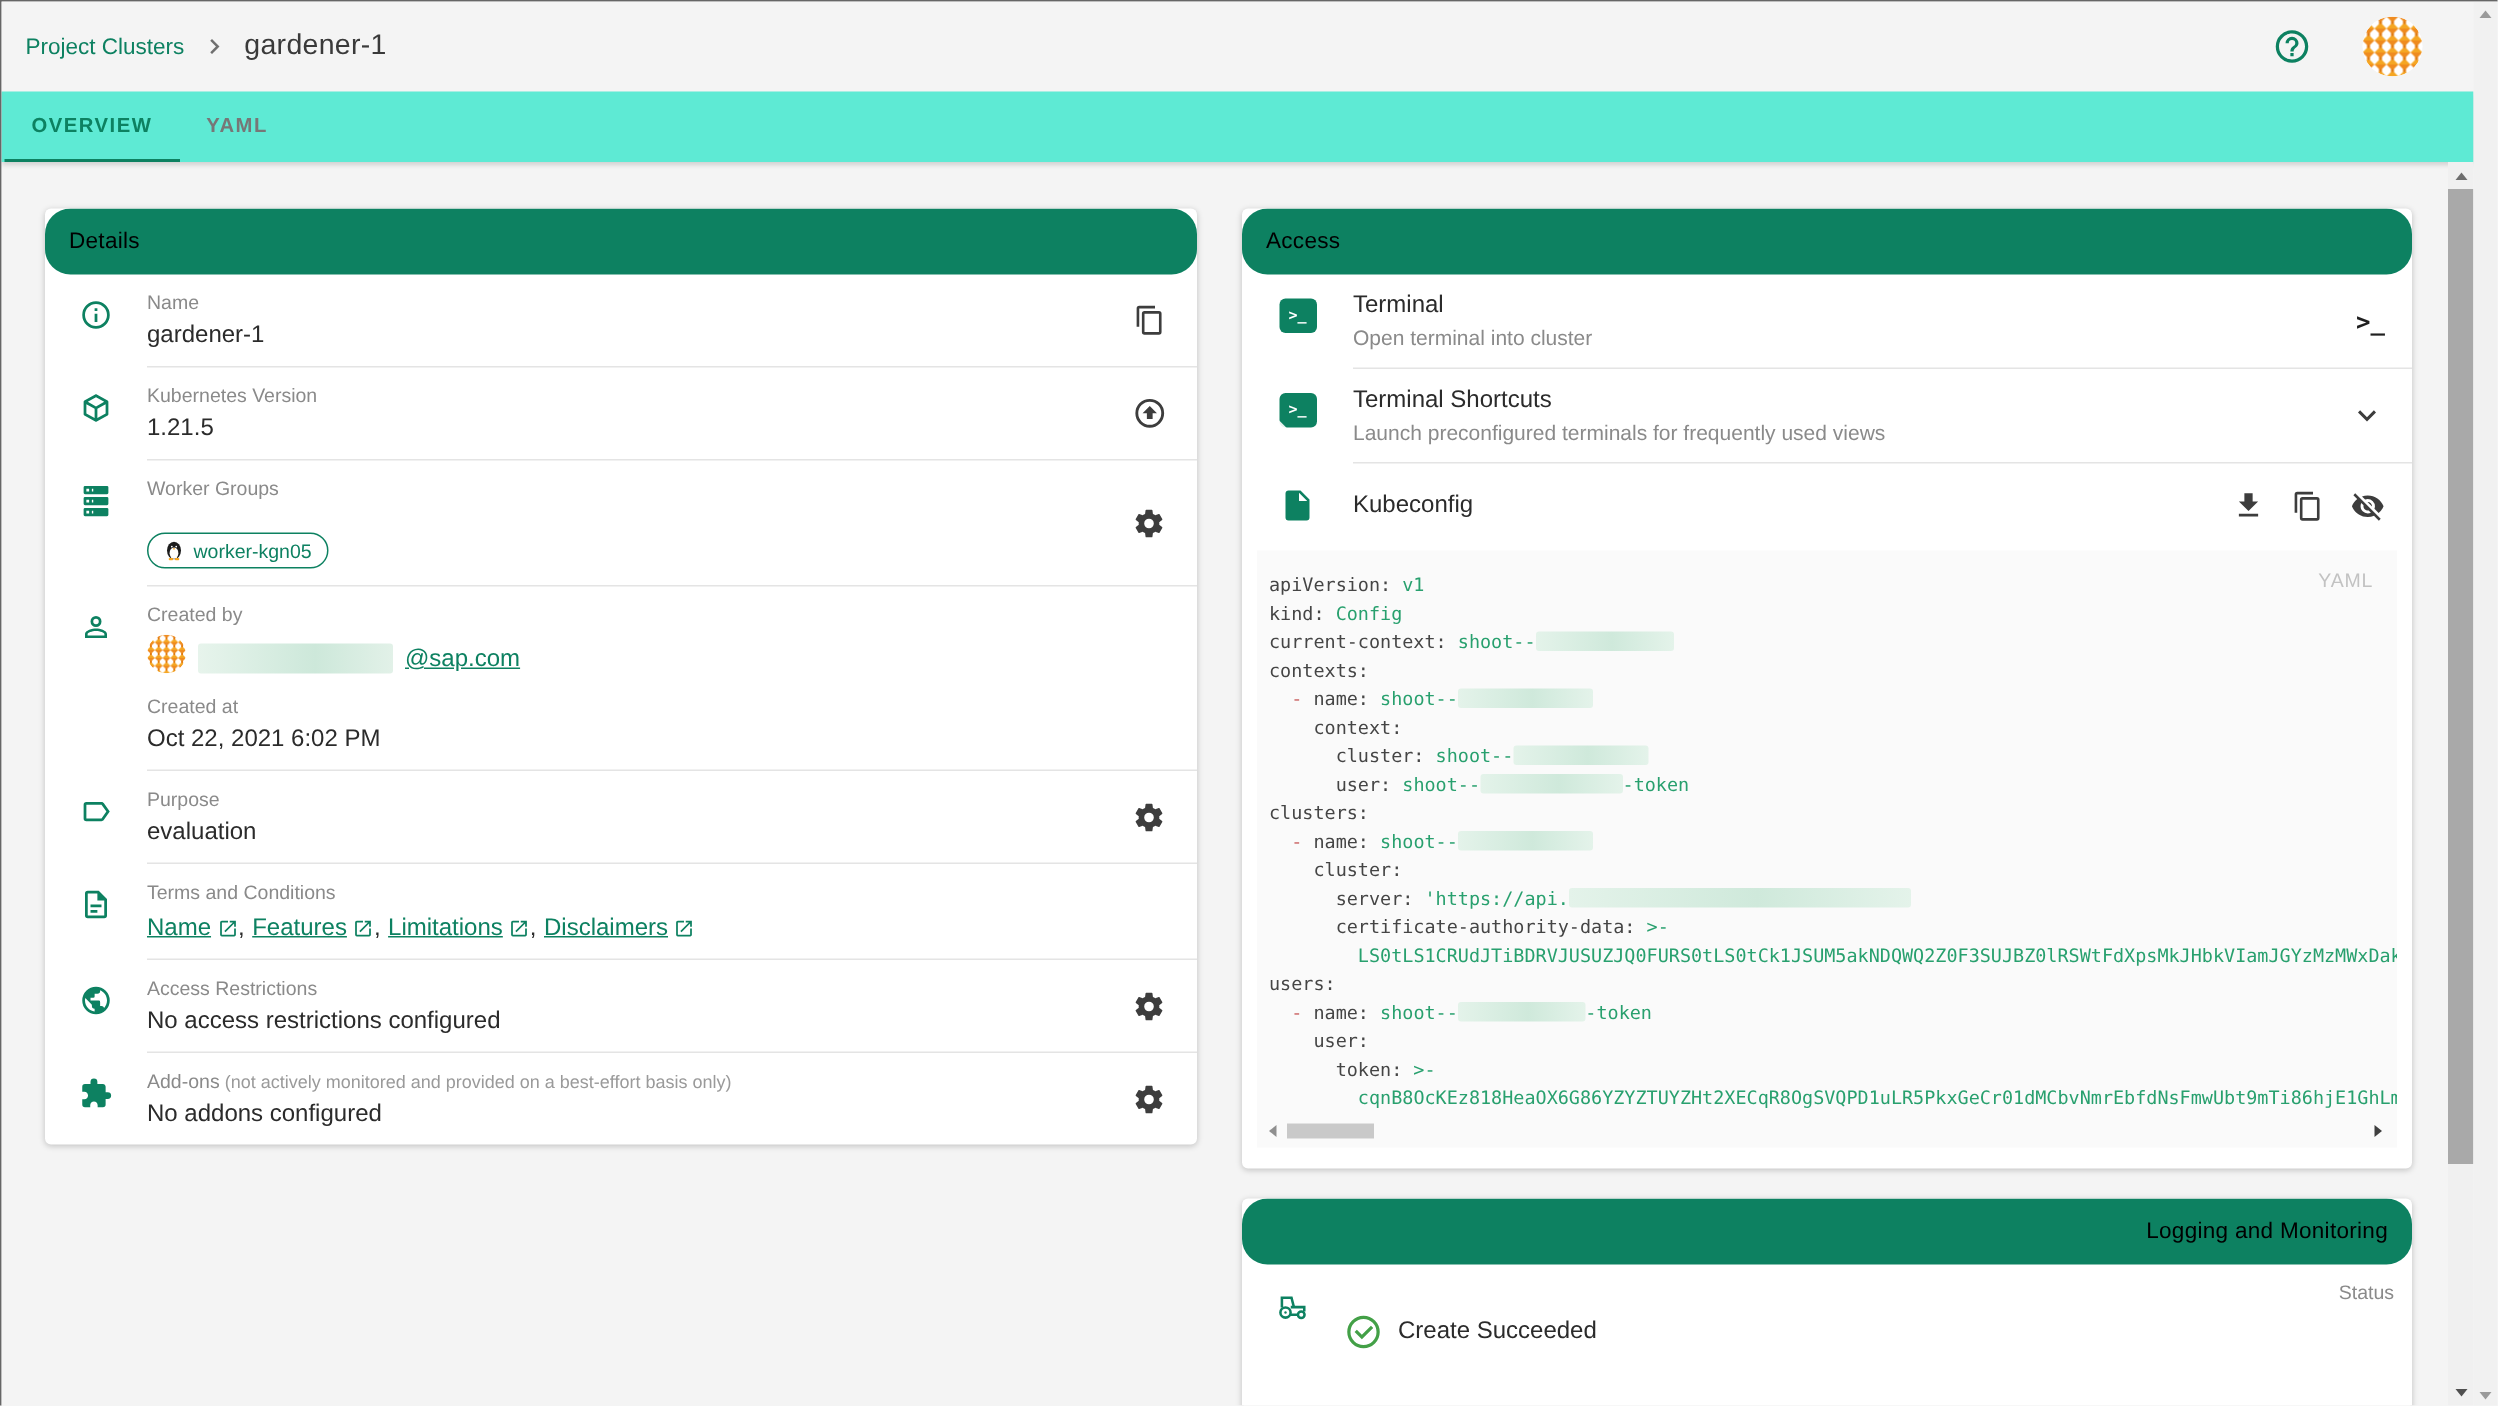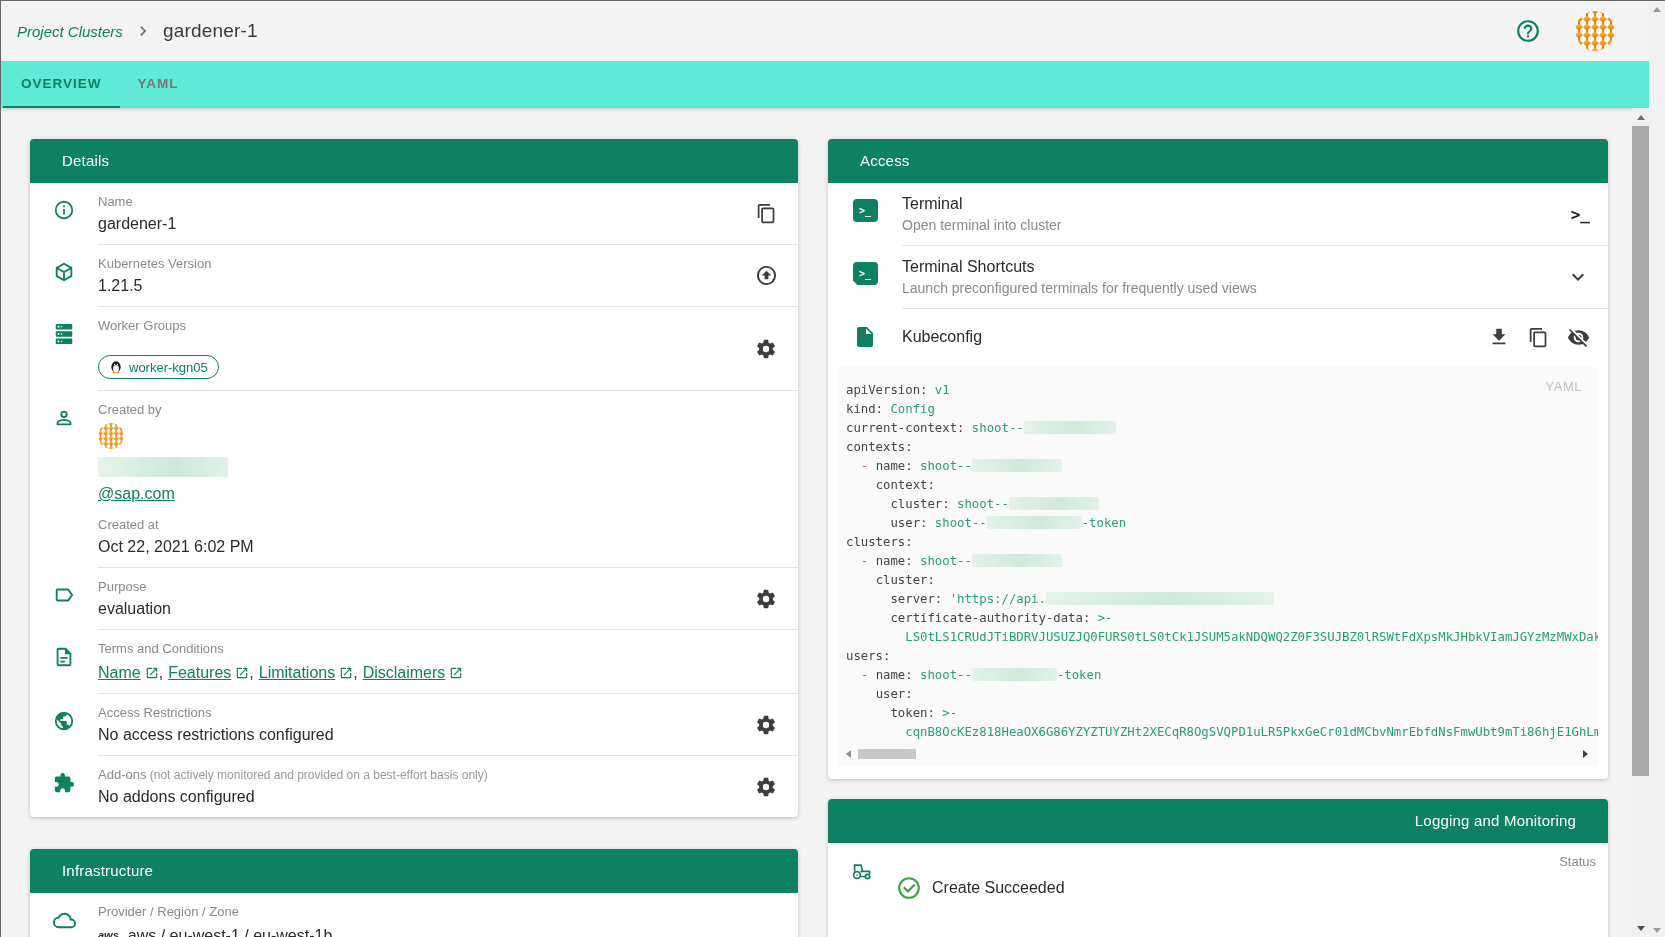--- a/index.html
+++ b/index.html
@@ -9,58 +9,58 @@
   }
   *{margin:0;padding:0;box-sizing:border-box;}
   html,body{width:1665px;height:937px;overflow:hidden;}
   body{font-family:"Liberation Sans",sans-serif;background:#f4f4f4;position:relative;
        border-top:1px solid #666;border-left:1px solid #666;}
   svg{display:block;}
 
   
   .topbar{position:absolute;top:0;left:0;right:16px;height:60px;background:#f4f4f4;
           display:flex;align-items:center;padding:0 16px;}
-  .crumb-link{color:var(--primary);font-size:15px;cursor:pointer;font-style:italic;}
+  .crumb-link{color:var(--primary);font-size:15px;cursor:pointer;}
   .crumb-chevron{margin:0 10px;color:#6f6f6f;}
   .crumb-title{font-size:19px;color:#3a3a3a;font-weight:500;letter-spacing:.2px;}
   .topbar-right{margin-left:auto;display:flex;align-items:center;gap:34px;padding-right:18px;}
   .help-btn{color:var(--primary);cursor:pointer;}
   .avatar{width:40px;height:40px;border-radius:50%;overflow:hidden;background:#fff;cursor:pointer;}
 
   .tabbar{position:absolute;top:60px;left:0;right:16px;height:47px;background:#5eead4;
           display:flex;align-items:stretch;padding-left:2px;
           box-shadow:0 2px 3px rgba(0,0,0,.14);z-index:2;}
   .tab{display:flex;align-items:center;padding:0 18px;font-size:13.5px;font-weight:700;
        letter-spacing:1px;color:#777;cursor:pointer;border-bottom:2px solid transparent;}
   .tab.active{color:var(--primary);border-bottom-color:var(--primary);}
 
   
   .content{position:absolute;top:107px;left:0;right:16px;bottom:0;background:#f4f4f4;overflow:hidden;}
   .col-left{position:absolute;left:29px;top:31px;width:768px;}
   .col-right{position:absolute;left:827px;top:31px;width:780px;}
 
   .card{background:#fff;border-radius:4px;box-shadow:0 1px 4px rgba(0,0,0,.22);overflow:hidden;}
-  .card-header{background:var(--primary);color:#ffffff;height:44px;line-height:44px;
-               padding:0 32px;font-size:15px;font-weight:500;letter-spacing:.2px;}
+  .card-header{background:var(--primary);color:#000000;height:44px;line-height:44px;
+               padding:0 16px;font-size:15px;font-weight:500;letter-spacing:.2px;border-radius:17px;}
 
   
   .drow{display:flex;padding:11px 12px 11px 0;}
   .dicon{width:68px;flex:none;display:flex;justify-content:center;padding-top:5px;color:var(--primary);}
   .dmain{flex:1;min-width:0;}
   .dlabel{font-size:13px;color:var(--label);}
   .dnote{font-size:12px;color:#9a9a9a;}
   .dvalue{font-size:16px;color:var(--ink);margin-top:6px;}
   .daction{width:40px;flex:none;display:flex;align-items:center;justify-content:center;color:var(--action);}
   .divider{height:1px;background:#e4e4e4;margin-left:68px;}
   .icon-btn{cursor:pointer;background:none;border:none;color:var(--action);padding:0;}
 
   .chip{display:inline-flex;align-items:center;gap:6px;height:24px;margin-top:22px;padding:0 10px;
         border:1px solid var(--primary);border-radius:13px;color:var(--primary);font-size:13px;cursor:pointer;}
 
-  .identity-line{display:flex;align-items:flex-start;gap:8px;margin:6px 0 14px;flex-direction:column;}
+  .identity-line{display:flex;align-items:flex-end;gap:8px;margin:6px 0 14px;}
   .mini-avatar{width:26px;height:26px;border-radius:50%;overflow:hidden;background:#fff;}
   .redact{display:inline-block;height:20px;border-radius:2px;
           background:linear-gradient(90deg,#e7f4ec,#cde8da 60%,#e2f1e8);}
   .email-link{font-size:16px;color:var(--primary);text-decoration:underline;cursor:pointer;}
 
   .links-line{font-size:16px;color:var(--ink);margin-top:8px;display:flex;align-items:center;flex-wrap:wrap;}
   .tlink{color:var(--primary);text-decoration:underline;cursor:pointer;display:inline-flex;align-items:center;}
   .tlink .ext{width:14px;height:14px;margin-left:4px;}
   .sep{margin-right:5px;}
 
@@ -355,37 +355,20 @@
         <div class="daction">
           <button class="icon-btn">
             <svg width="22" height="22" viewBox="0 0 24 24">
                 <path fill="currentColor" d="M12,15.5A3.5,3.5 0 0,1 8.5,12A3.5,3.5 0 0,1 12,8.5A3.5,3.5 0 0,1 15.5,12A3.5,3.5 0 0,1 12,15.5M19.43,12.97C19.47,12.65 19.5,12.33 19.5,12C19.5,11.67 19.47,11.34 19.43,11L21.54,9.37C21.73,9.22 21.78,8.95 21.66,8.73L19.66,5.27C19.54,5.05 19.27,4.96 19.05,5.05L16.56,6.05C16.04,5.66 15.5,5.32 14.87,5.07L14.5,2.42C14.46,2.18 14.25,2 14,2H10C9.75,2 9.54,2.18 9.5,2.42L9.13,5.07C8.5,5.32 7.96,5.66 7.44,6.05L4.95,5.05C4.73,4.96 4.46,5.05 4.34,5.27L2.34,8.73C2.21,8.95 2.27,9.22 2.46,9.37L4.57,11C4.53,11.34 4.5,11.67 4.5,12C4.5,12.33 4.53,12.65 4.57,12.97L2.46,14.63C2.27,14.78 2.21,15.05 2.34,15.27L4.34,18.73C4.46,18.95 4.73,19.03 4.95,18.95L7.44,17.94C7.96,18.34 8.5,18.68 9.13,18.93L9.5,21.58C9.54,21.82 9.75,22 10,22H14C14.25,22 14.46,21.82 14.5,21.58L14.87,18.93C15.5,18.67 16.04,18.34 16.56,17.94L19.05,18.95C19.27,19.03 19.54,18.95 19.66,18.73L21.66,15.27C21.78,15.05 21.73,14.78 21.54,14.63L19.43,12.97Z"></path>
               </svg>
           </button>
         </div>
       </div>
     </div>
 
-    <div class="card" style="margin-top:32px;">
-      <div class="card-header">Infrastructure</div>
-      <div class="drow" style="padding-bottom:26px;">
-        <div class="dicon">
-          <svg width="23" height="23" viewBox="0 0 24 24">
-              <path fill="currentColor" d="M19,18H6A4,4 0 0,1 2,14A4,4 0 0,1 6,10H6.71C7.37,7.69 9.5,6 12,6A5.5,5.5 0 0,1 17.5,11.5V12H19A3,3 0 0,1 22,15A3,3 0 0,1 19,18M19.35,10.03C18.67,6.59 15.64,4 12,4C9.11,4 6.6,5.64 5.35,8.03C2.34,8.36 0,10.9 0,14A6,6 0 0,0 6,20H19A5,5 0 0,0 24,15C24,12.36 21.95,10.22 19.35,10.03Z"></path>
-            </svg>
-        </div>
-        <div class="dmain">
-          <div class="dlabel">Provider / Region / Zone</div>
-          <div class="provider-line">
-            <span class="aws-logo">aws</span>
-            <span>aws / eu-west-1 / eu-west-1b</span>
-          </div>
-        </div>
-      </div>
-    </div>
   </div>
 
   <div class="col-right">
     <div class="card">
       <div class="card-header">Access</div>
 
       <div class="arow">
         <div class="aicon">
           <span class="console-box">&gt;_</span>
         </div>

